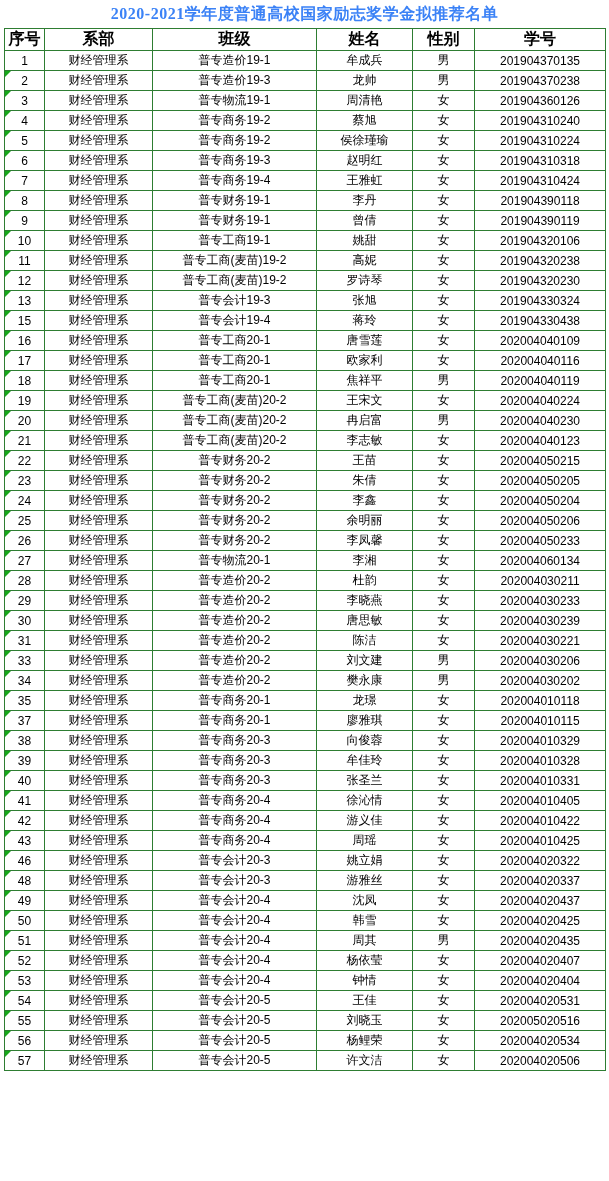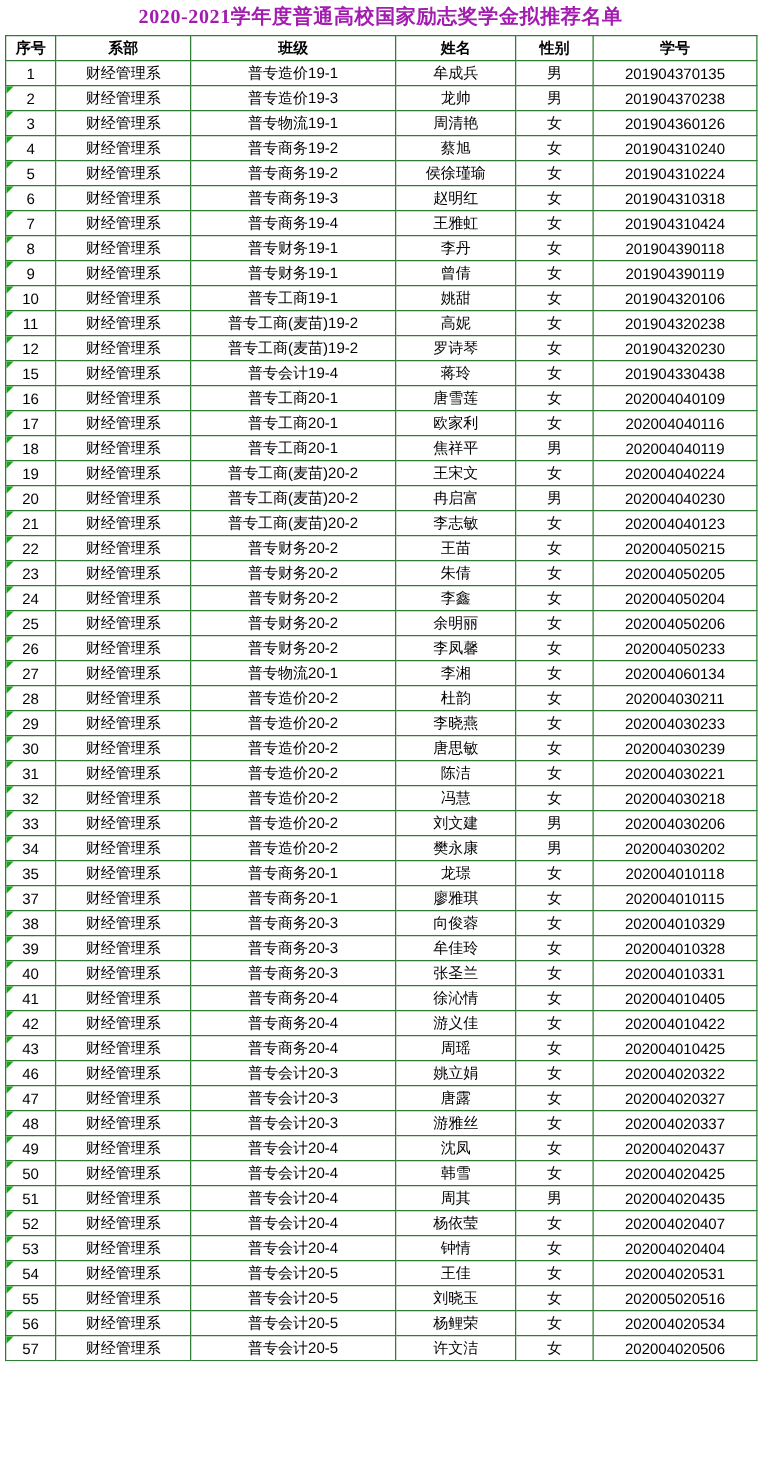--- a/index.html
+++ b/index.html
@@ -15,21 +15,21 @@
     width: 609px;
     box-sizing: border-box;
     padding: 0;
   }
   .title {
     text-align: center;
     font-size: 16px;
     font-weight: bold;
     letter-spacing: 0.5px;
     padding: 4px 0 5px 0;
-    color: #a21caf;
+    color: #3b82f6;
     line-height: 1.2;
     font-family: "Liberation Serif", "DejaVu Serif", serif;
   }
   table.grid {
     border-collapse: collapse;
     width: 601px;
     margin: 0 4px;
     table-layout: fixed;
   }
   table.grid td, table.grid th {
@@ -40,21 +40,21 @@
     text-align: center;
     vertical-align: middle;
     color: #000;
     font-weight: normal;
     overflow: hidden;
     white-space: nowrap;
     font-family: "Liberation Sans", "DejaVu Sans", sans-serif;
   }
   table.grid thead td {
     font-weight: bold;
-    font-size: 12px;
+    font-size: 16px;
     text-align: center;
   }
   .c-seq   { width: 40px; }
   .c-dept  { width: 108px; }
   .c-class { width: 164px; }
   .c-name  { width: 96px; }
   .c-sex   { width: 62px; }
   .c-id    { width: 131px; }
 
   
@@ -189,20 +189,28 @@
         </tr>
         <tr>
           <td class="marked">12</td>
           <td>财经管理系</td>
           <td>普专工商(麦苗)19-2</td>
           <td>罗诗琴</td>
           <td>女</td>
           <td>201904320230</td>
         </tr>
         <tr>
+          <td class="marked">13</td>
+          <td>财经管理系</td>
+          <td>普专会计19-3</td>
+          <td>张旭</td>
+          <td>女</td>
+          <td>201904330324</td>
+        </tr>
+        <tr>
           <td class="marked">15</td>
           <td>财经管理系</td>
           <td>普专会计19-4</td>
           <td>蒋玲</td>
           <td>女</td>
           <td>201904330438</td>
         </tr>
         <tr>
           <td class="marked">16</td>
           <td>财经管理系</td>
@@ -325,28 +333,20 @@
         </tr>
         <tr>
           <td class="marked">31</td>
           <td>财经管理系</td>
           <td>普专造价20-2</td>
           <td>陈洁</td>
           <td>女</td>
           <td>202004030221</td>
         </tr>
         <tr>
-          <td class="marked">32</td>
-          <td>财经管理系</td>
-          <td>普专造价20-2</td>
-          <td>冯慧</td>
-          <td>女</td>
-          <td>202004030218</td>
-        </tr>
-        <tr>
           <td class="marked">33</td>
           <td>财经管理系</td>
           <td>普专造价20-2</td>
           <td>刘文建</td>
           <td>男</td>
           <td>202004030206</td>
         </tr>
         <tr>
           <td class="marked">34</td>
           <td>财经管理系</td>
@@ -419,28 +419,20 @@
           <td>女</td>
           <td>202004010425</td>
         </tr>
         <tr>
           <td class="marked">46</td>
           <td>财经管理系</td>
           <td>普专会计20-3</td>
           <td>姚立娟</td>
           <td>女</td>
           <td>202004020322</td>
-        </tr>
-        <tr>
-          <td class="marked">47</td>
-          <td>财经管理系</td>
-          <td>普专会计20-3</td>
-          <td>唐露</td>
-          <td>女</td>
-          <td>202004020327</td>
         </tr>
         <tr>
           <td class="marked">48</td>
           <td>财经管理系</td>
           <td>普专会计20-3</td>
           <td>游雅丝</td>
           <td>女</td>
           <td>202004020337</td>
         </tr>
         <tr>

